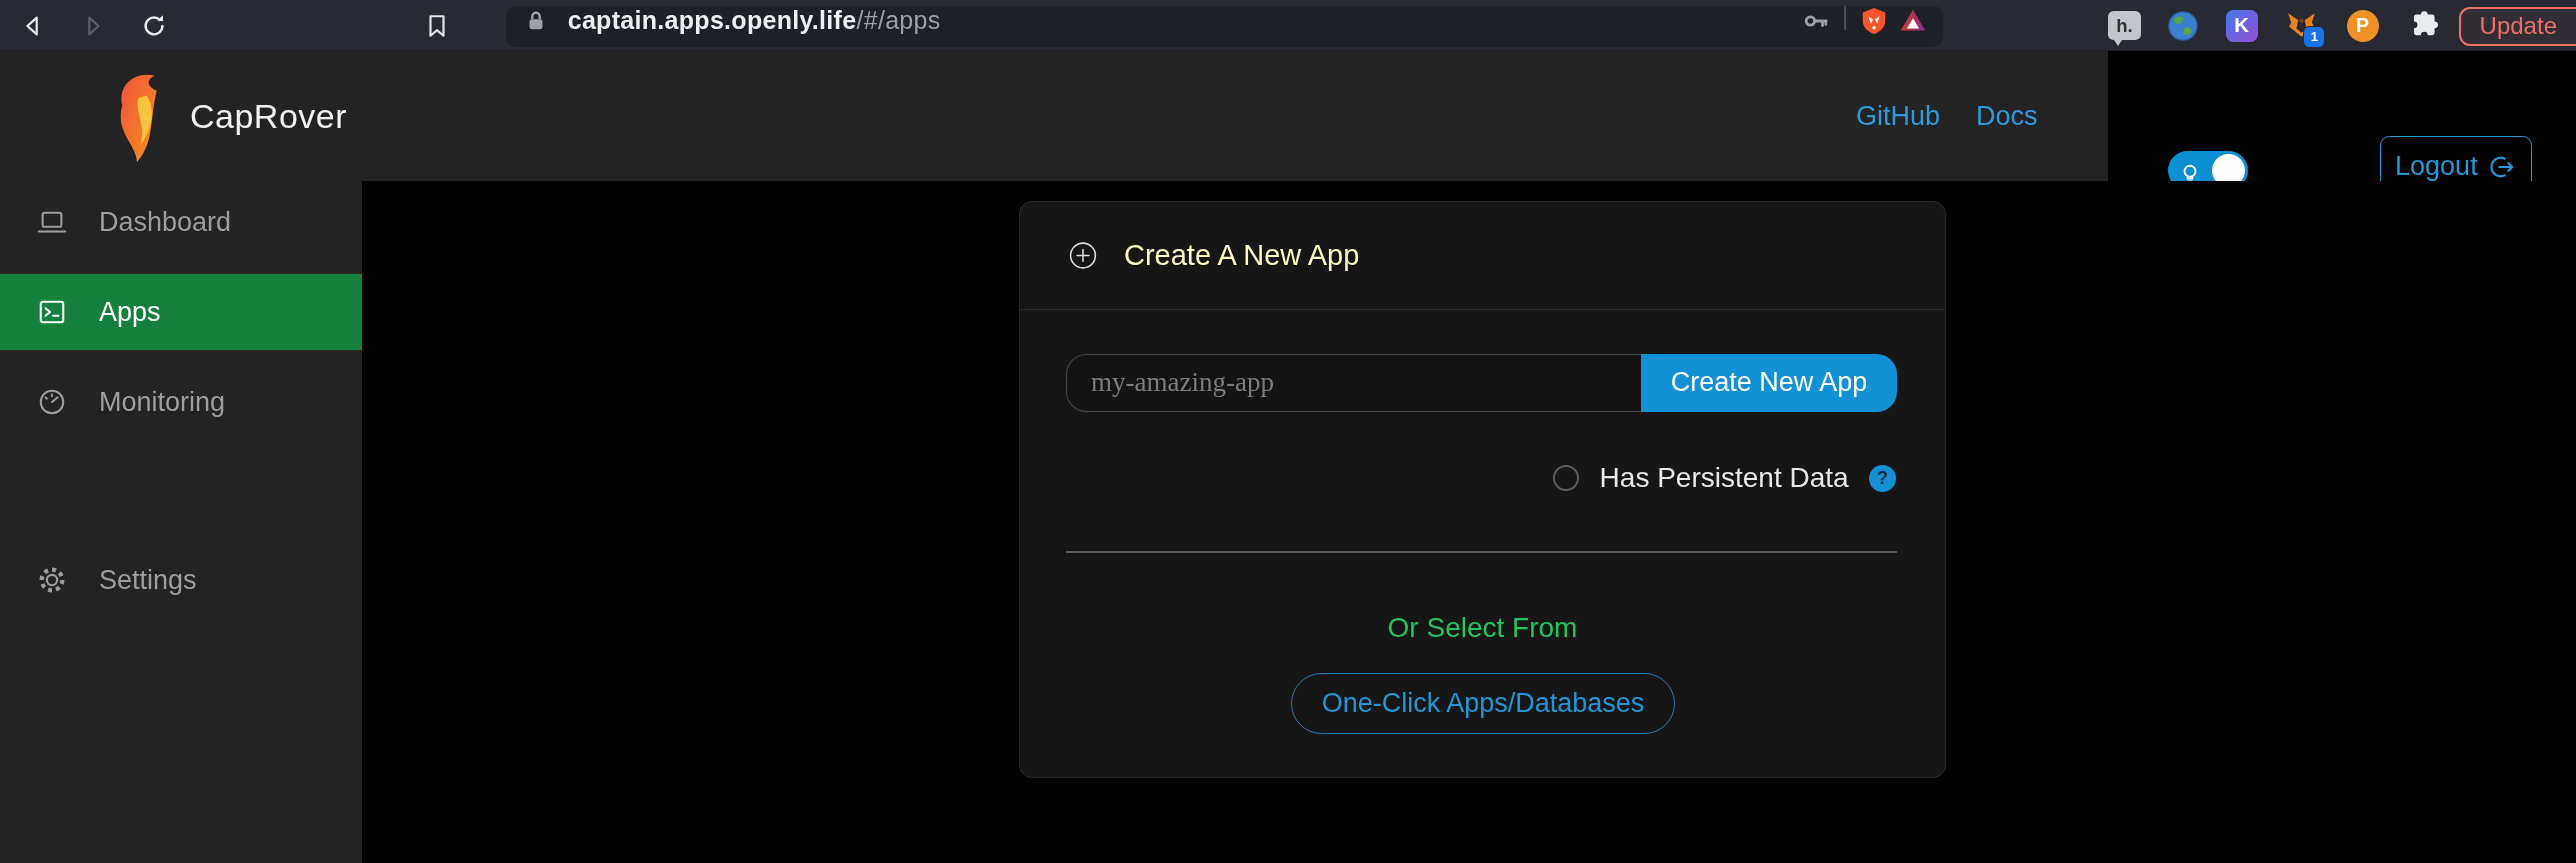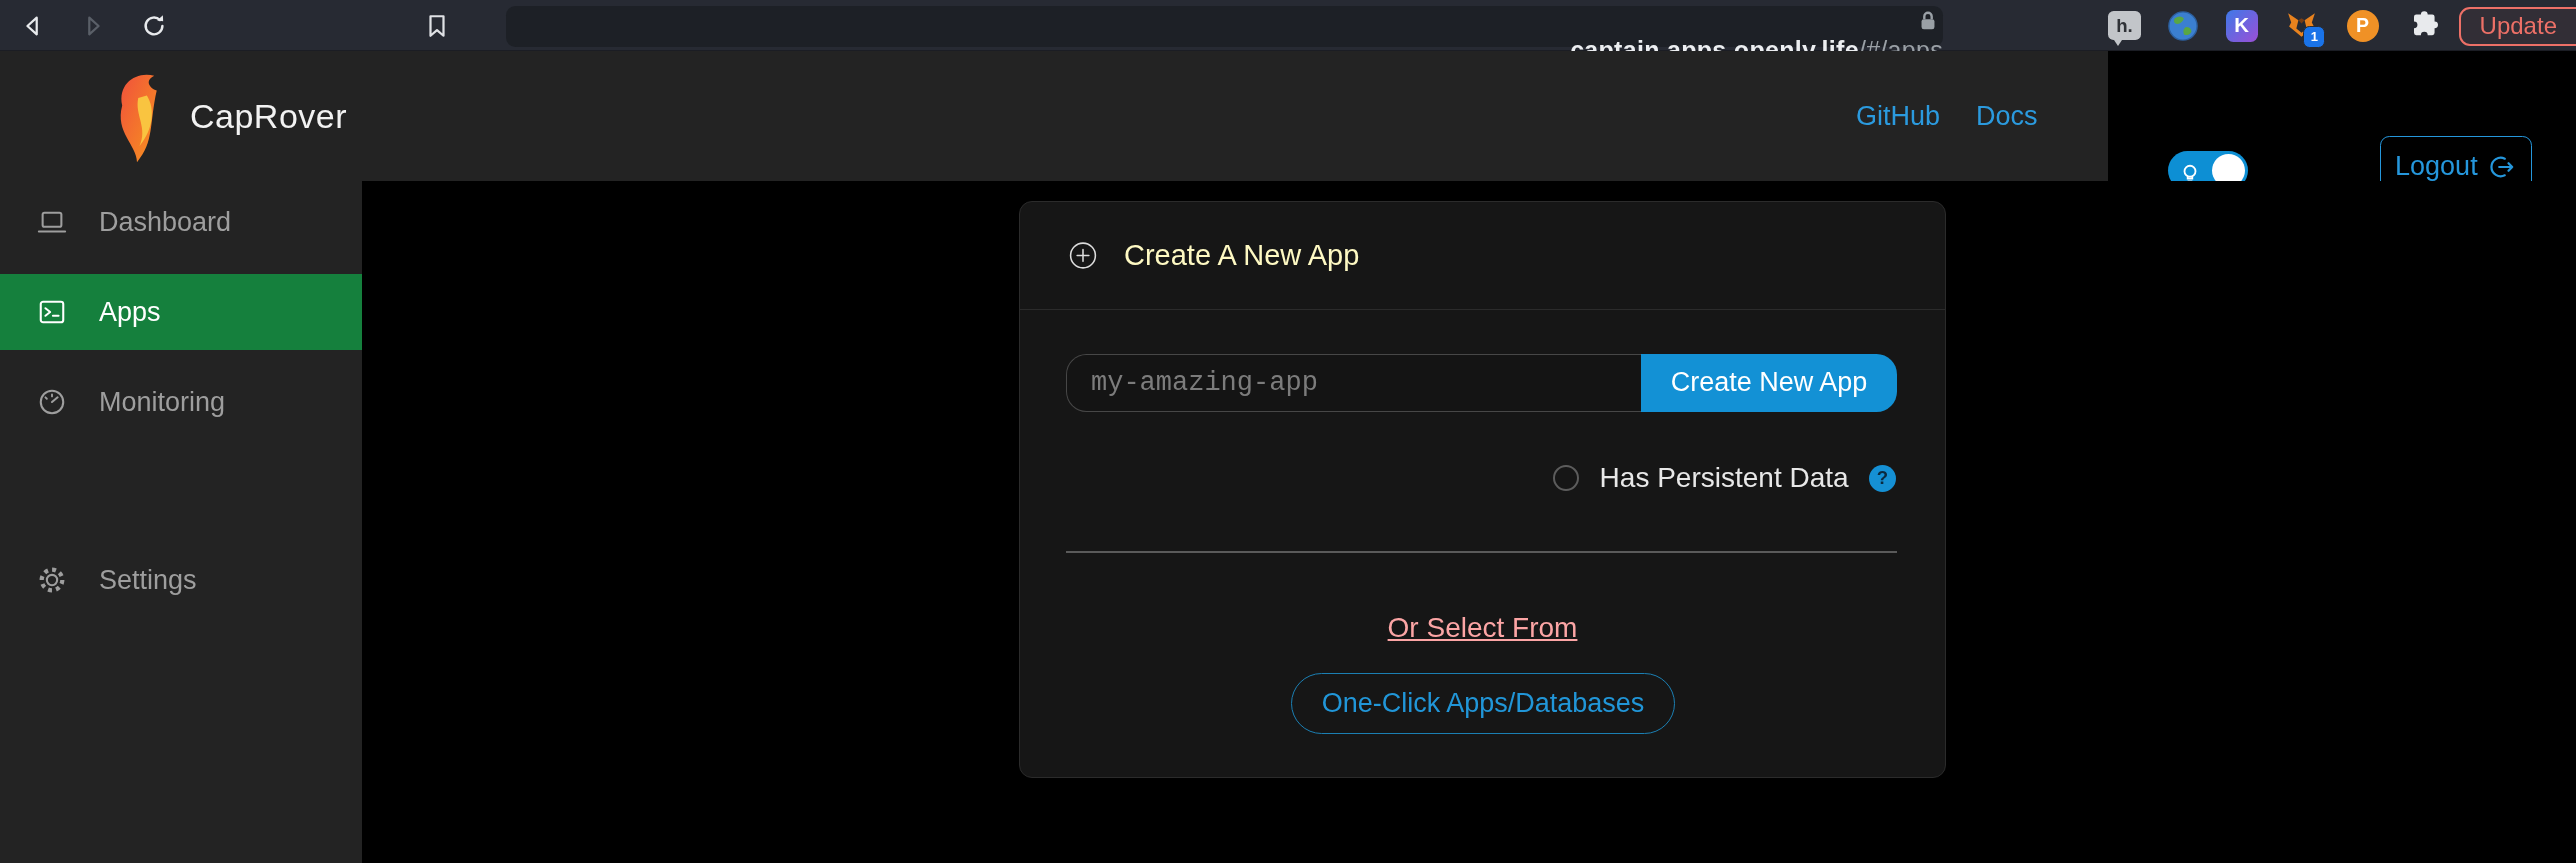--- a/index.html
+++ b/index.html
@@ -7,21 +7,21 @@
   .screen{
     position:relative;width:2576px;height:864px;overflow:hidden;
     font-family:"Liberation Sans","DejaVu Sans",sans-serif;
     background:#000;
   }
   .abs{position:absolute;}
 
   
   .browser-bar{left:0;top:0;width:2576px;height:51px;background:#272a33;border-bottom:0.9px solid #1b1d24;}
   .nav-ico{top:7.4px;width:37px;height:37px;display:flex;align-items:center;justify-content:center;cursor:pointer;}
-  .url-bar{left:506px;top:5.6px;width:1437px;height:41px;background:#1d2026;border-radius:9.3px;display:flex;align-items:flex-end;flex-direction:column;}
+  .url-bar{left:506px;top:5.6px;width:1437px;height:41px;background:#1d2026;border-radius:9.3px;display:flex;align-items:flex-start;}
   .url-text{font-size:25px;color:#eceef1;font-weight:700;letter-spacing:0.3px;white-space:nowrap;}
   .url-path{color:#9aa0a6;font-weight:400;}
   .url-divider{width:1.9px;height:24px;background:#4a4e57;margin:0 13px;}
   .ext-ico{top:7.4px;width:37px;height:37px;display:flex;align-items:center;justify-content:center;cursor:pointer;}
   .hl-bubble{position:relative;width:33px;height:29px;background:#c2c5c9;border-radius:5.6px;display:flex;align-items:center;justify-content:center;font-weight:700;font-size:18.6px;color:#2f3237;}
   .hl-bubble:after{content:"";position:absolute;left:5.6px;bottom:-5.6px;border-left:4.6px solid transparent;border-right:4.6px solid transparent;border-top:6.5px solid #c2c5c9;}
   .k-tile{width:32px;height:32px;border-radius:7.4px;background:linear-gradient(135deg,#3e79e8,#9b4fd6);display:flex;align-items:center;justify-content:center;color:#fff;font-weight:700;font-size:20.4px;}
   .dot-circle{width:32px;height:32px;border-radius:50%;background:#f09126;display:flex;align-items:center;justify-content:center;color:#fff;font-weight:700;font-size:19.5px;}
   .mm-badge{position:absolute;right:-7.4px;bottom:-5.6px;width:22px;height:22px;border-radius:6.5px;background:#1a73e8;border:1.9px solid #272a33;color:#fff;font-size:13px;font-weight:700;display:flex;align-items:center;justify-content:center;}
   .update-pill{left:2459px;top:6.5px;width:149px;height:39px;border:2.3px solid #ed7067;border-radius:11px;display:flex;align-items:center;gap:15px;padding-left:18.6px;color:#ed7067;font-size:24px;cursor:pointer;background:rgba(237,112,103,.06);}
@@ -40,29 +40,29 @@
   .side-item{position:absolute;left:0;width:362px;height:76px;display:flex;align-items:center;gap:32px;padding-left:37px;color:#9e9e9e;font-size:27px;cursor:pointer;}
   .side-item.selected{background:#15803d;color:#ffffff;}
   .side-ico{width:30px;height:30px;display:flex;align-items:center;justify-content:center;flex:none;}
 
   
   .main{left:362px;top:181px;width:2214px;height:683px;background:#000;}
   .card{position:absolute;left:657px;top:19.5px;width:927px;height:577px;background:#161616;border:0.9px solid #2b2b2b;border-radius:13px;}
   .card-header{position:absolute;left:0;top:0;width:100%;height:108px;border-bottom:0.9px solid #2b2b2b;display:flex;align-items:center;gap:26px;padding-left:48px;}
   .card-title{color:#fef9c3;font-size:29px;}
   .input-row{position:absolute;left:46px;top:152px;width:831px;height:58px;display:flex;}
-  .app-input{flex:1;height:58px;background:#141414;border:1.9px solid #474747;border-right:none;border-radius:20.4px 0 0 20.4px;padding:0 24px;color:#cfcfcf;font-size:27px;font-family:Liberation Mono, monospace;outline:none;}
+  .app-input{flex:1;height:58px;background:#141414;border:1.9px solid #474747;border-right:none;border-radius:20.4px 0 0 20.4px;padding:0 24px;color:#cfcfcf;font-size:27px;font-family:Liberation Serif, serif;outline:none;}
   .app-input::placeholder{color:#7c7c7c;}
   .create-btn{width:256px;height:58px;background:#1391d5;border:none;border-radius:0 20.4px 20.4px 0;color:#fff;font-size:27px;font-family:inherit;cursor:pointer;}
   .persist-row{position:absolute;right:49px;top:256px;height:41px;display:flex;align-items:center;gap:20.4px;}
   .radio-circle{width:26px;height:26px;border-radius:50%;border:2.3px solid #5c5c5c;background:transparent;cursor:pointer;}
   .persist-label{color:#e8e8e8;font-size:28px;}
   .help-circle{width:27px;height:27px;border-radius:50%;background:#1590d4;color:#0b2a40;font-size:18.6px;font-weight:700;display:flex;align-items:center;justify-content:center;cursor:pointer;}
   .body-divider{position:absolute;left:46px;top:349px;width:831px;height:2.3px;background:#5a5a5a;}
-  .or-select{position:absolute;left:0;top:410px;width:100%;text-align:center;color:#fca5a5;font-size:28px;text-decoration:underline;}
+  .or-select{position:absolute;left:0;top:410px;width:100%;text-align:center;color:#22c55e;font-size:28px;}
   .oneclick-btn{position:absolute;left:271px;top:471px;width:384px;height:61px;border:1.9px solid #1b7fb3;border-radius:31px;background:transparent;color:#2196d8;font-size:27px;font-family:inherit;cursor:pointer;}
 </style>
 </head>
 <body>
 
 <div class="screen">
 
   <div class="abs browser-bar">
 
     <div class="abs nav-ico" style="left:14px">

